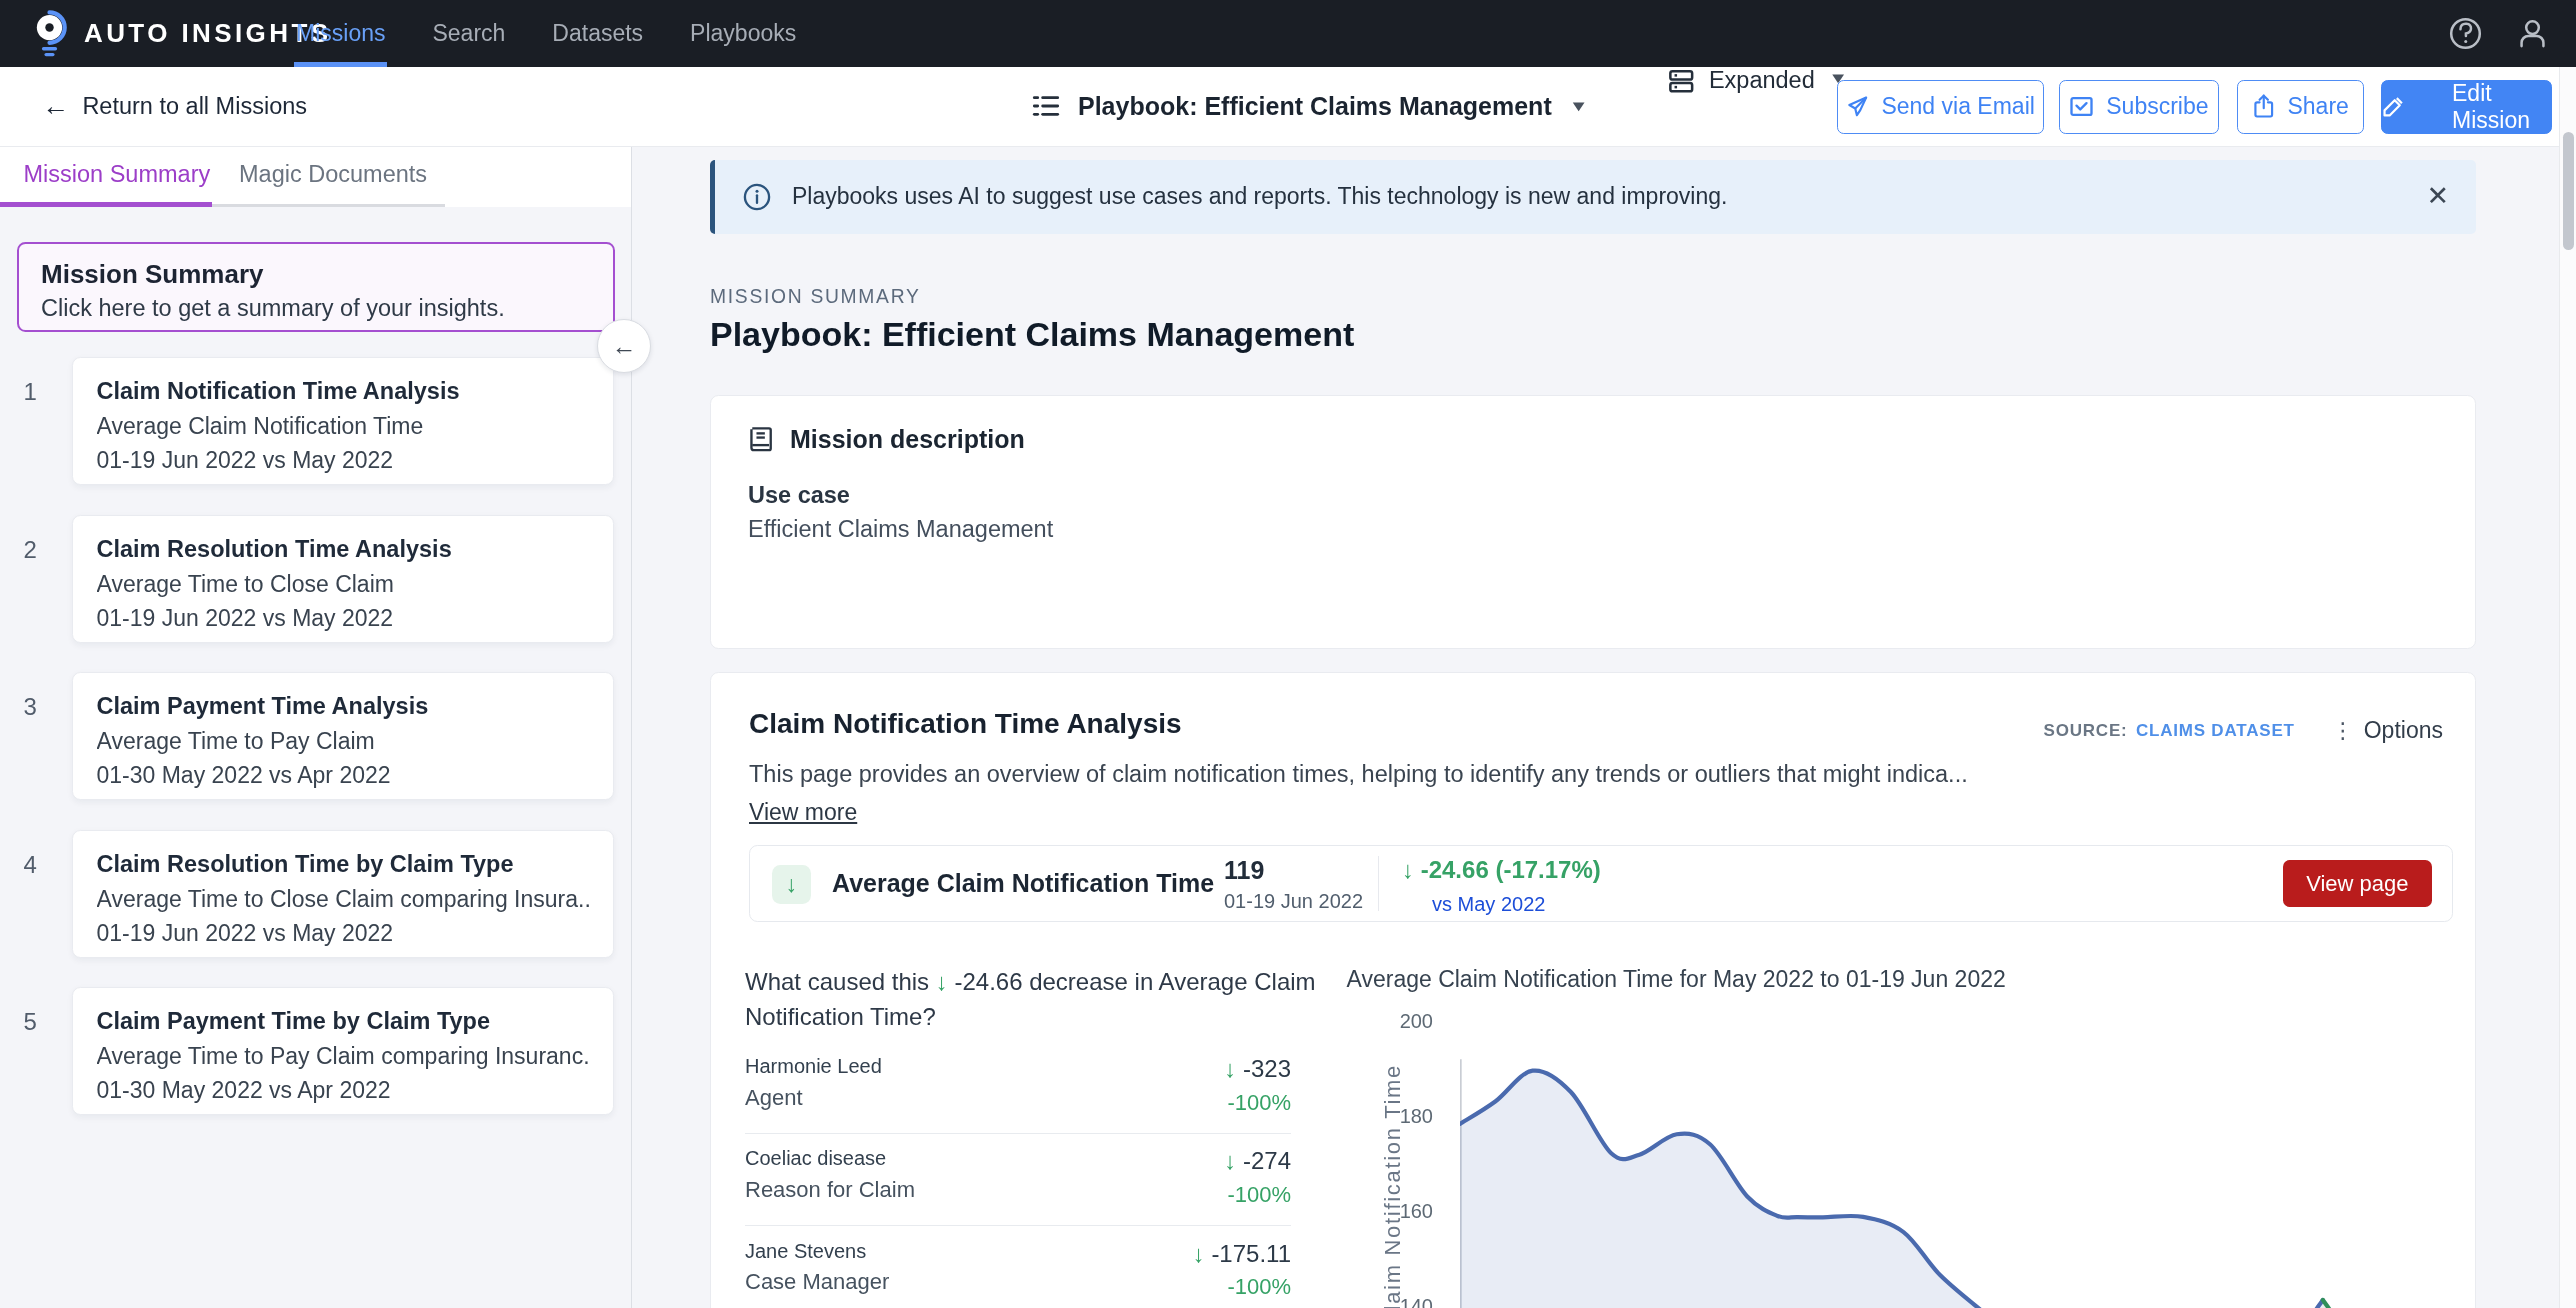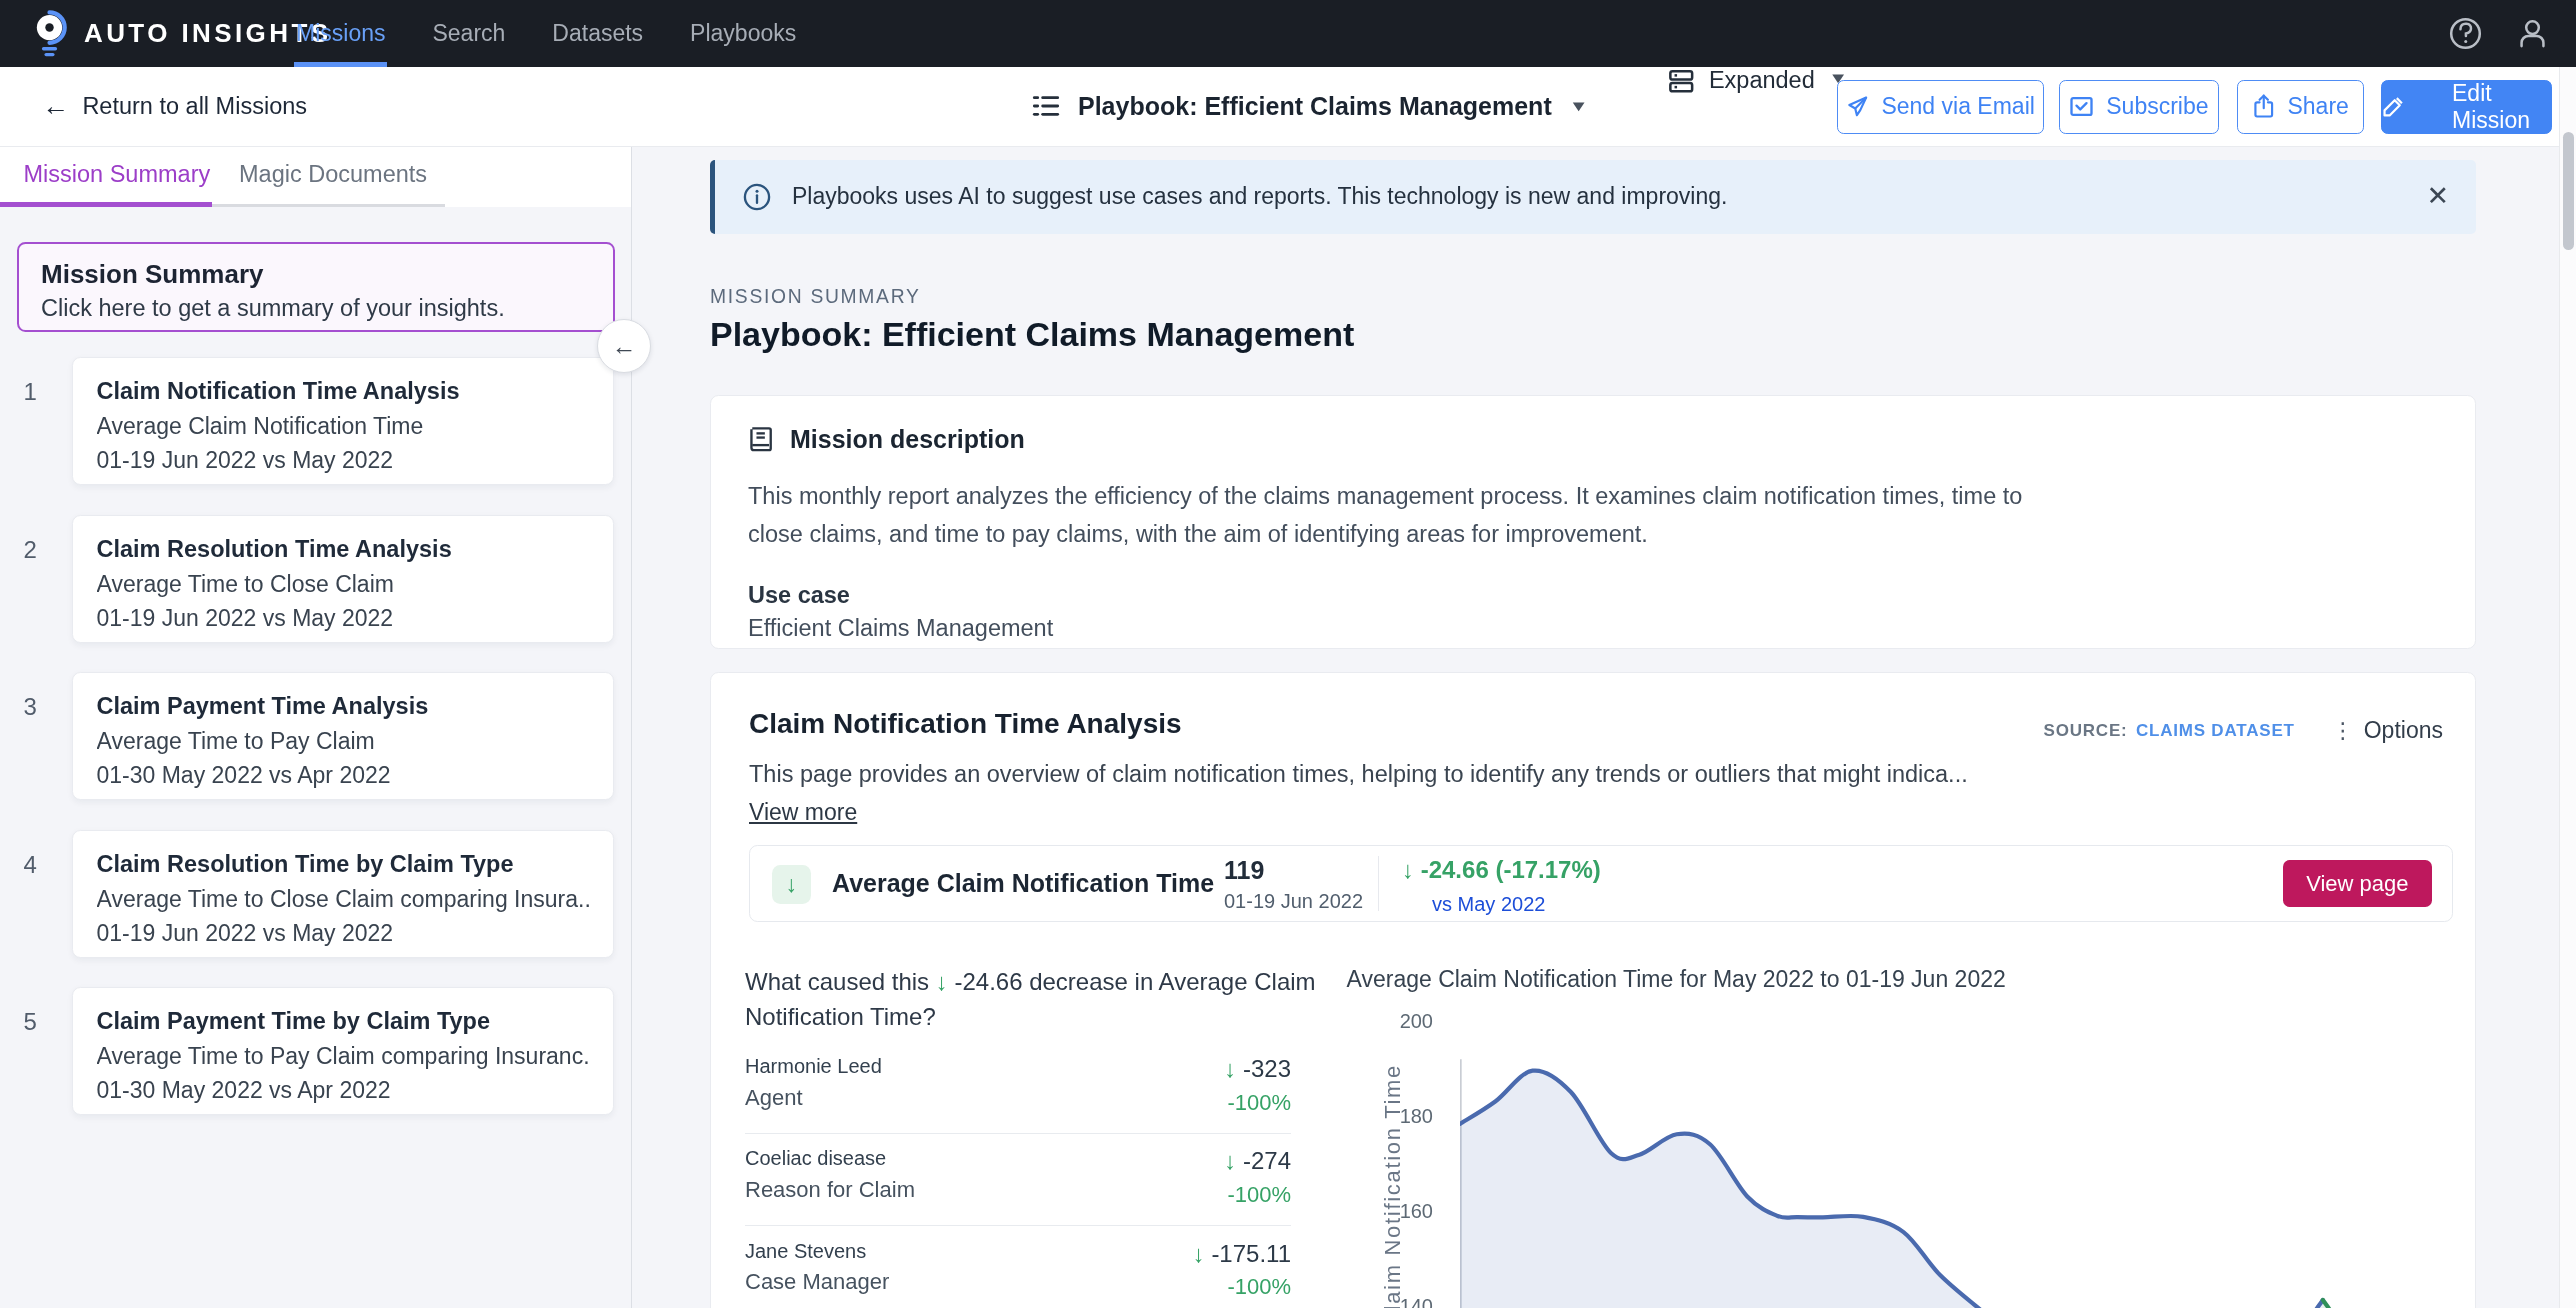--- a/index.html
+++ b/index.html
@@ -77,21 +77,21 @@
   .analysis-desc { position:absolute; left:38px; top:88px; font-size:23.5px; color:#3a4450; }
   .view-more { position:absolute; left:38px; top:126px; font-size:23px; color:#2c3744; text-decoration:underline; cursor:pointer; }
   .metric-box { position:absolute; left:38px; top:172px; width:1704px; height:77px; border:1.7px solid #e6e9ee; border-radius:8.4px; background:#fff; }
   .metric-icon { position:absolute; left:22px; top:19.3px; width:39px; height:39px; border-radius:8.4px; background:#e6f4eb; color:#36a266; font-size:23px; font-weight:700; display:flex; align-items:center; justify-content:center; }
   .metric-label { position:absolute; left:82px; top:23px; font-size:25px; font-weight:700; color:#1c2633; }
   .metric-value { position:absolute; left:474px; top:10px; font-size:25px; font-weight:700; color:#222d3a; }
   .metric-period { position:absolute; left:474px; top:44px; font-size:20px; color:#515e6d; }
   .metric-divider { position:absolute; left:628px; top:10px; width:0.8px; height:55px; background:#e7e9ee; }
   .metric-delta { position:absolute; left:652px; top:10px; font-size:24px; font-weight:700; color:#36a266; }
   .metric-vs { position:absolute; left:682px; top:47px; font-size:20px; color:#1d4ed8; }
-  .viewpage-btn { position:absolute; right:20px; top:14.3px; height:47px; padding:0 23.5px; background:#be185d; border-radius:6.7px; color:#fff; font-size:22px; display:flex; align-items:center; cursor:pointer; }
+  .viewpage-btn { position:absolute; right:20px; top:14.3px; height:47px; padding:0 23.5px; background:#b91c1c; border-radius:6.7px; color:#fff; font-size:22px; display:flex; align-items:center; cursor:pointer; }
   .question { position:absolute; left:34px; top:292px; width:571px; font-size:24px; line-height:1.45; color:#2e3947; }
   .green { color:#36a266; }
   .contributors { position:absolute; left:34px; top:369px; width:546px; }
   .contrib-row { display:flex; justify-content:space-between; padding:13.4px 0 17px 0; border-bottom:0.8px solid #e8ebef; }
   .contrib-row:last-child { border-bottom:none; }
   .contrib-name { font-size:20px; color:#33404e; }
   .contrib-cat { font-size:22px; color:#46525f; margin-top:6.7px; }
   .contrib-val { font-size:24px; color:#2c3947; text-align:right; }
   .contrib-pct { font-size:22px; color:#36a266; margin-top:6.7px; text-align:right; }
   
@@ -265,21 +265,20 @@
     <div class="card desc-card">
       <div class="desc-head">
         <svg width="27" height="28.5" viewBox="0 0 32 34" fill="none" stroke="currentColor" stroke-width="2.8">
           <path d="M5 4 h20 a2 2 0 0 1 2 2 v22 a2 2 0 0 1 -2 2 H7 a3 3 0 0 1 -3 -3 V5"></path>
           <path d="M5 24 h20"></path>
           <line x1="10" y1="10" x2="20" y2="10"></line>
             <line x1="10" y1="15" x2="20" y2="15"></line>
         </svg>
         <span>Mission description</span>
       </div>
-      <p class="desc-body">This monthly report analyzes the efficiency of the claims management process. It examines claim notification times, time to close claims, and time to pay claims, with the aim of identifying areas for improvement.</p>
       <div class="usecase-label">Use case</div>
       <div class="usecase-value">Efficient Claims Management</div>
     </div>
 
     <div class="card analysis-card">
       <h2 class="analysis-title">Claim Notification Time Analysis</h2>
       <div class="analysis-meta">
         <div class="source-group">
           <span class="source-label">SOURCE:</span>
           <span class="source-link">CLAIMS DATASET</span>

